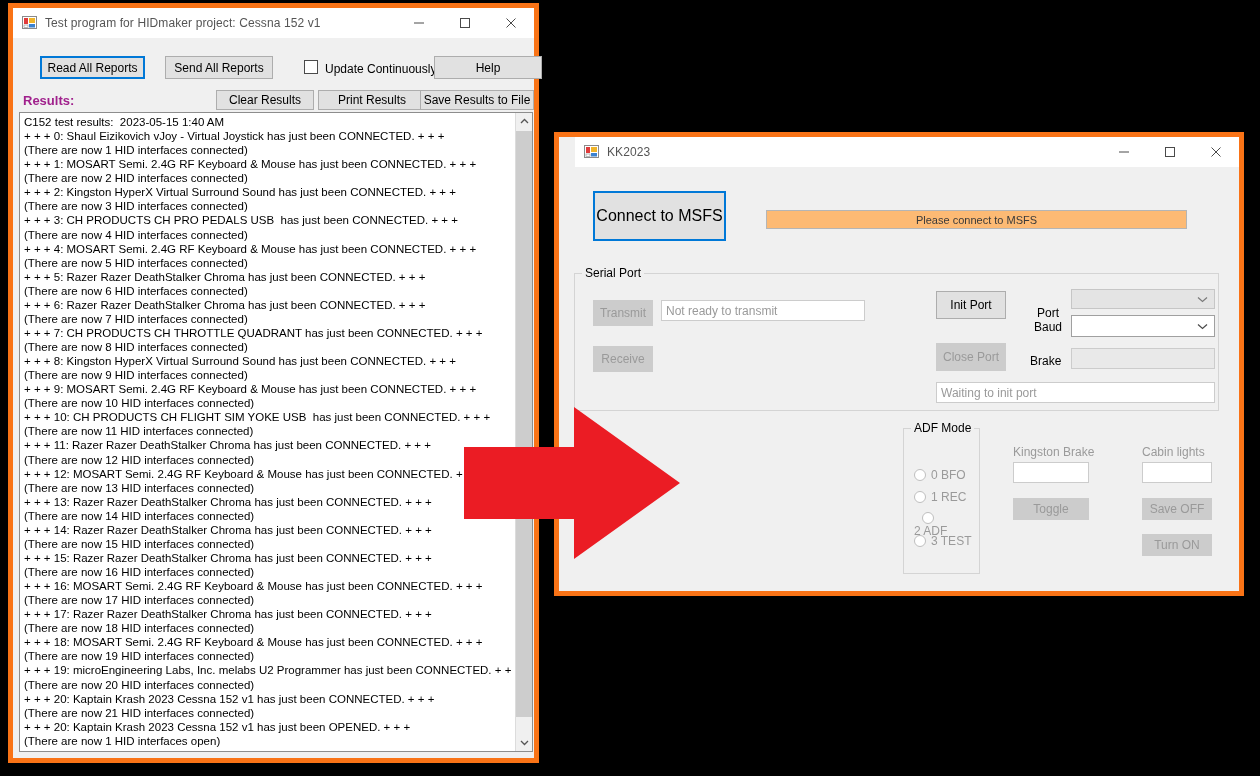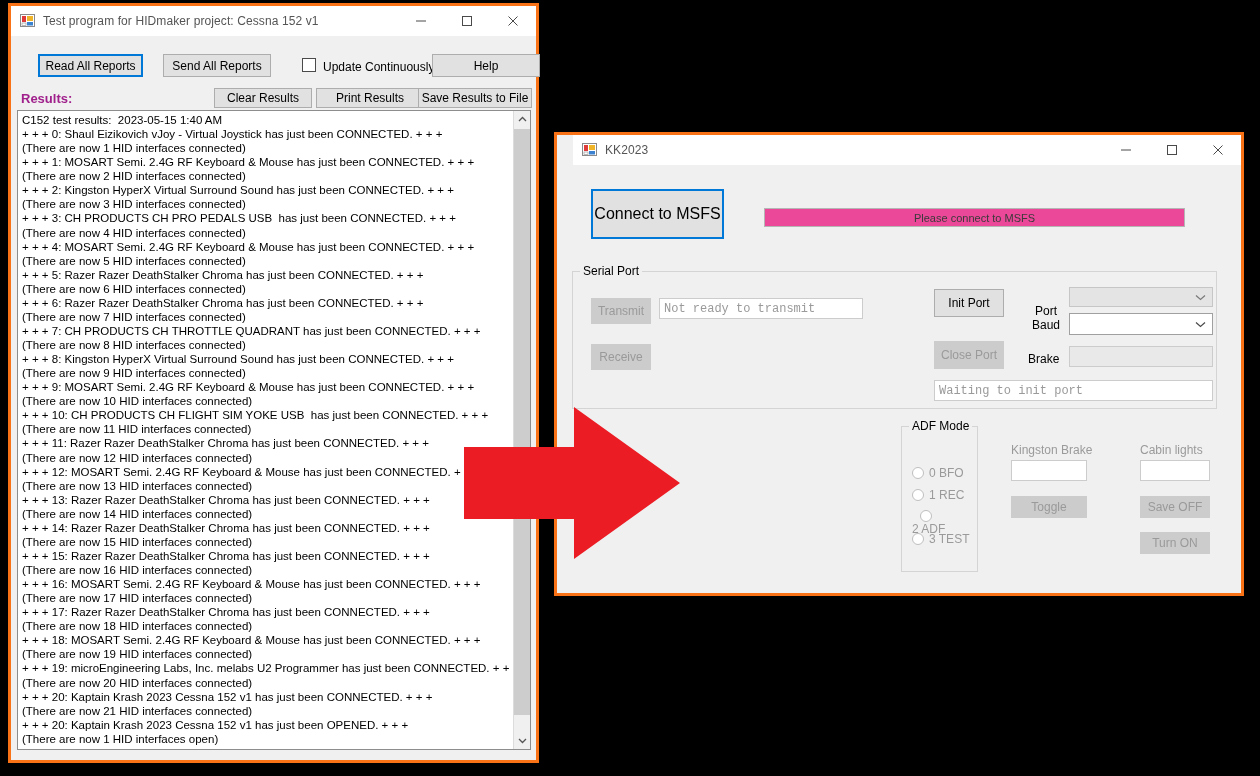--- a/index.html
+++ b/index.html
@@ -13,21 +13,21 @@
     position: relative;
     overflow: hidden;
     font-family: "Liberation Sans", sans-serif;
     -webkit-font-smoothing: antialiased;
   }
 
   
   .window {
     position: absolute;
     background: #f0f0f0;
-    border: 3px solid #f97316;
+    border: 5px solid #f97316;
     box-sizing: border-box;
   }
   .titlebar {
     height: 30px;
     background: #ffffff;
     display: flex;
     align-items: center;
     box-sizing: border-box;
     position: relative;
   }
@@ -83,21 +83,21 @@
   .btn.disabled {
     background: #cccccc;
     border: 1px solid #cccccc;
     color: #9a9a9a;
   }
   .textbox {
     position: absolute;
     background: #ffffff;
     border: 1px solid #cccccc;
     box-sizing: border-box;
-    font-family: Liberation Mono, monospace;
+    font-family: Liberation Sans, sans-serif;
     font-size: 12px;
     color: #9a9a9a;
     display: flex;
     align-items: center;
     padding-left: 4px;
   }
   .textbox.readonly-gray {
     background: #e9e9e9;
     border: 1px solid #cccccc;
   }
@@ -195,21 +195,21 @@
     width: 133px;
     height: 50px;
     font-size: 16px;
   }
   #msfs-status {
     position: absolute;
     left: 207px;
     top: 73px;
     width: 421px;
     height: 19px;
-    background: #ec4899;
+    background: #fdba74;
     border: 1px solid #b5b5b5;
     box-sizing: border-box;
     display: flex;
     align-items: center;
     justify-content: center;
     font-size: 11px;
     color: #3a3a3a;
   }
 
   .groupbox {

